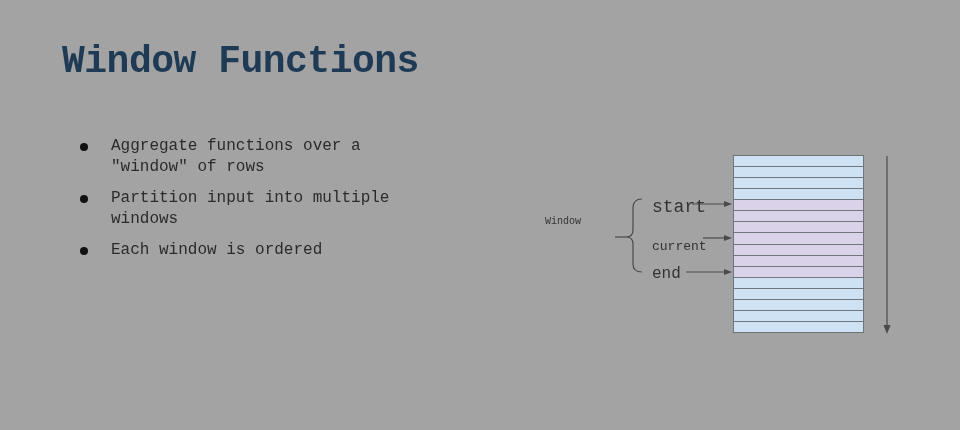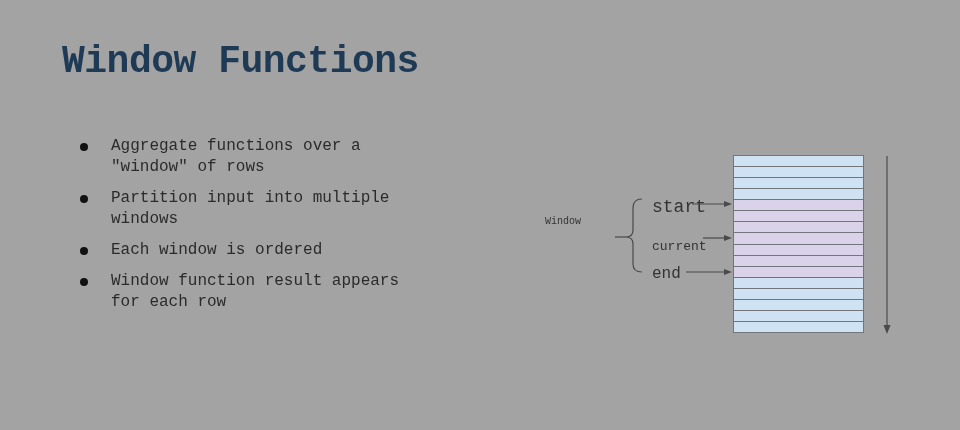--- a/index.html
+++ b/index.html
@@ -79,24 +79,20 @@
       <span class="bullet-text">Aggregate functions over a "window" of rows</span>
     </li>
     <li>
       <span class="bullet-dot"></span>
       <span class="bullet-text">Partition input into multiple windows</span>
     </li>
     <li>
       <span class="bullet-dot"></span>
       <span class="bullet-text">Each window is ordered</span>
     </li>
-    <li>
-      <span class="bullet-dot"></span>
-      <span class="bullet-text">Window function result appears for each row</span>
-    </li>
   </ul>
 
   <div>
 
     <div class="diagram-label lbl-window">Window</div>
     <div class="diagram-label lbl-start">start</div>
     <div class="diagram-label lbl-current">current</div>
     <div class="diagram-label lbl-end">end</div>
 
     <div class="rowtable">

